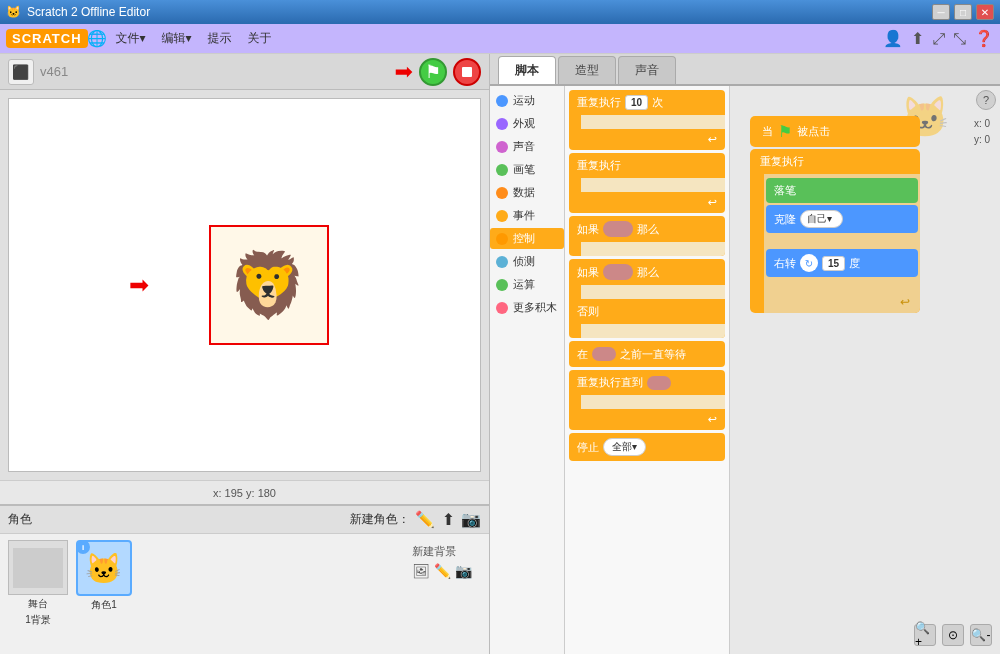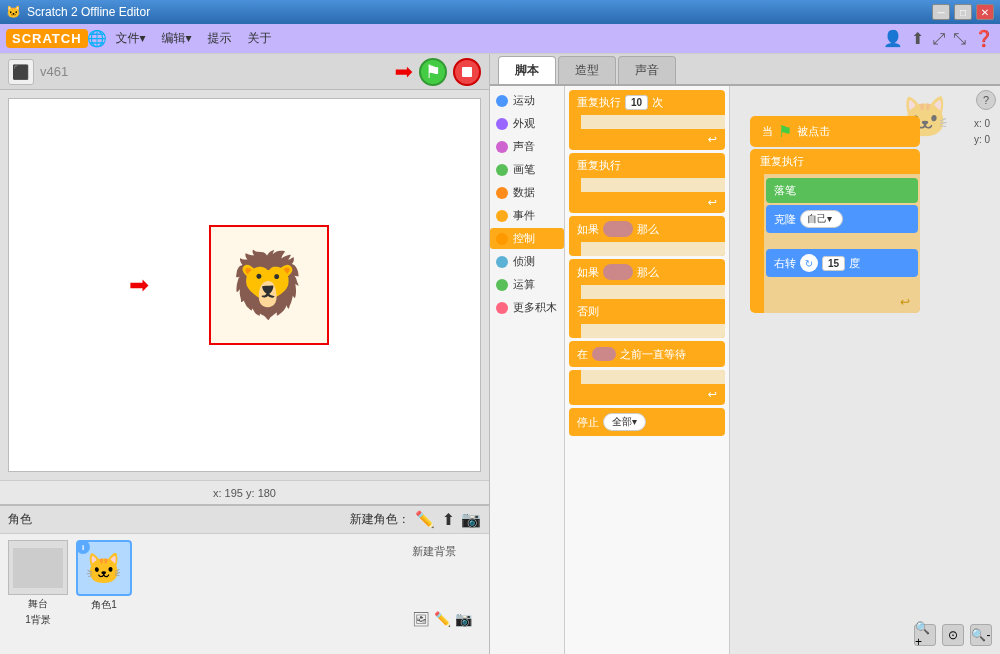--- a/index.html
+++ b/index.html
@@ -512,21 +512,21 @@
         </div>
 
         <div style="display:flex;flex-direction:column;align-items:center;">
           <div class="sprite-thumb">
             <span style="position:absolute;top:-2px;left:-2px;width:14px;height:14px;background:#5aabff;border-radius:50%;display:flex;align-items:center;justify-content:center;color:white;font-size:8px;font-weight:bold;">i</span>
             <span style="font-size:30px;">🐱</span>
           </div>
           <div class="sprite-label">角色1</div>
         </div>
 
-        <div id="new-background" style="margin-left:auto;font-size:11px;color:#555;gap:48px;">
+        <div id="new-background" style="margin-left:auto;font-size:11px;color:#555;">
           <div>新建背景</div>
           <div class="bg-tools">
             <span class="bg-tool-icon">🖼</span>
             <span class="bg-tool-icon">✏️</span>
             <span class="bg-tool-icon">📷</span>
           </div>
         </div>
       </div>
     </div>
   </div>
@@ -627,20 +627,24 @@
           <div class="rm-body"></div>
         </div>
 
         <div class="block block-orange">
           <span>在</span>
           <span style="display:inline-block;width:24px;height:14px;background:#c88;border-radius:7px;"></span>
           <span>之前一直等待</span>
         </div>
 
         <div class="repeat-mouth">
+          <div class="rm-top">
+            <span>重复执行直到</span>
+            <span style="display:inline-block;width:24px;height:14px;background:#c88;border-radius:7px;"></span>
+          </div>
           <div class="rm-body"></div>
           <div class="rm-bottom">↩</div>
         </div>
 
         <div class="block block-orange">
           <span>停止</span>
           <span style="background:white;color:#333;border-radius:10px;padding:1px 8px;font-size:10px;border:1px solid #ccc;">全部▾</span>
         </div>
 
         <div style="height:20px;"></div>

